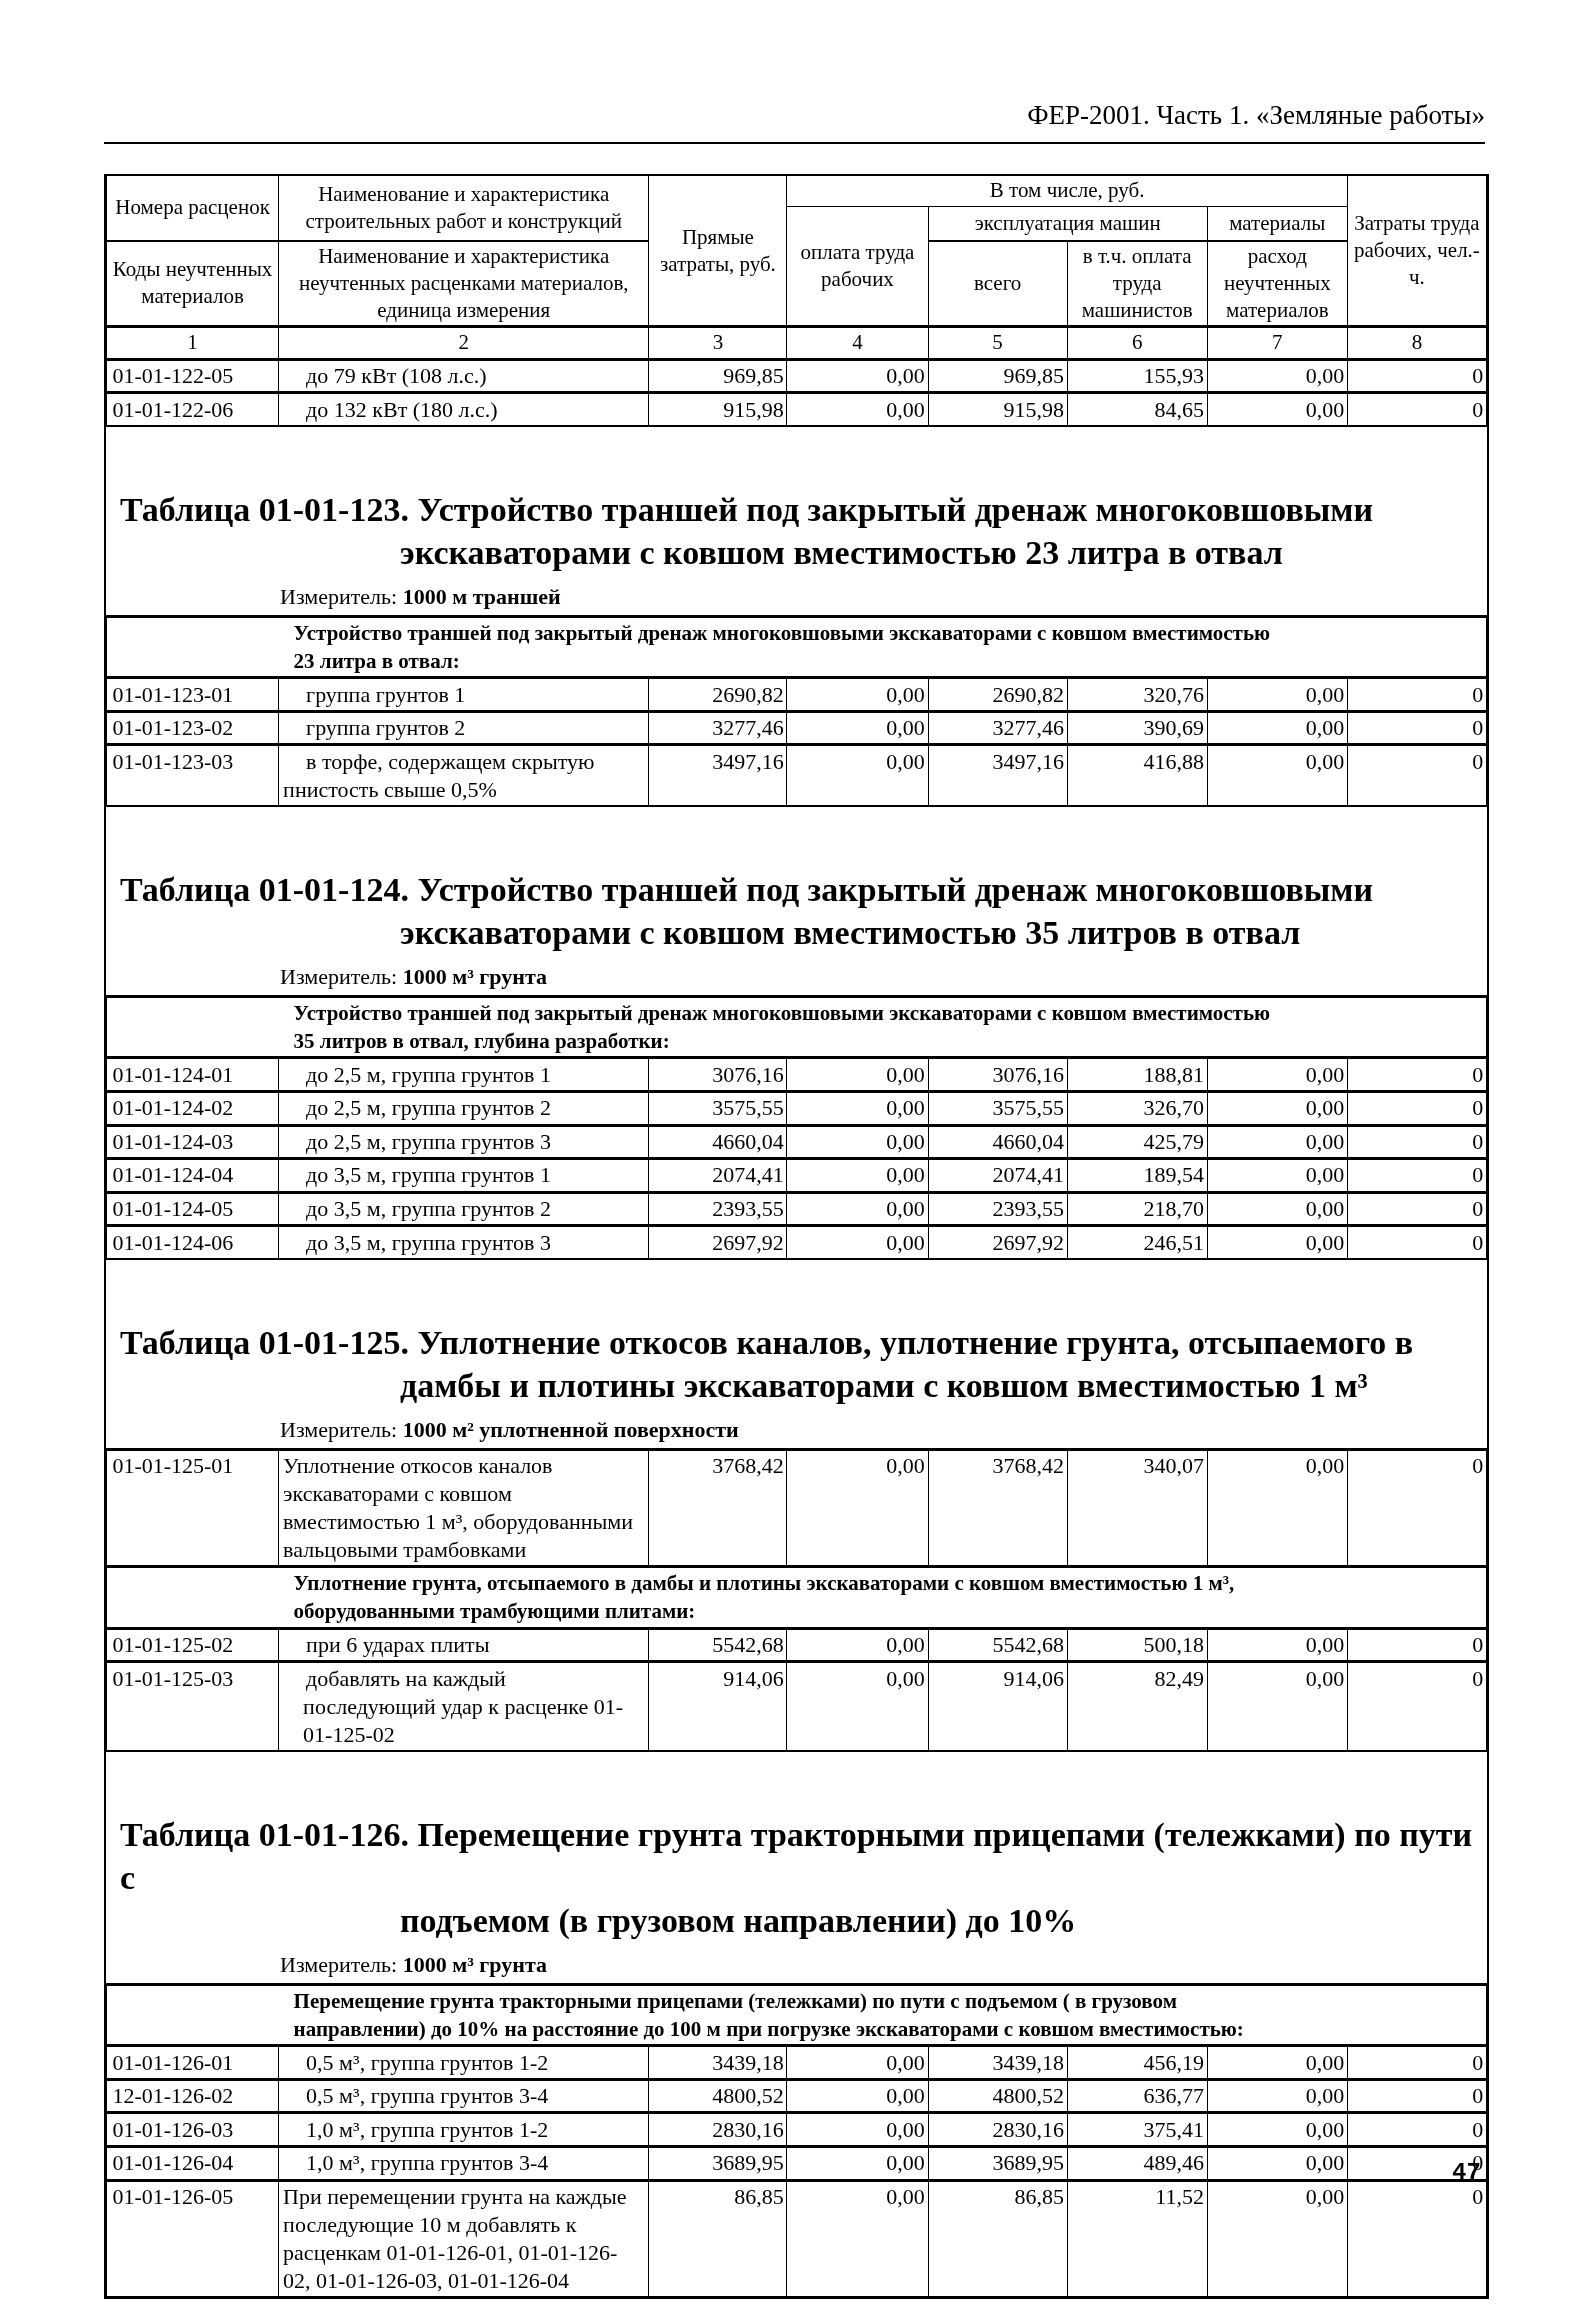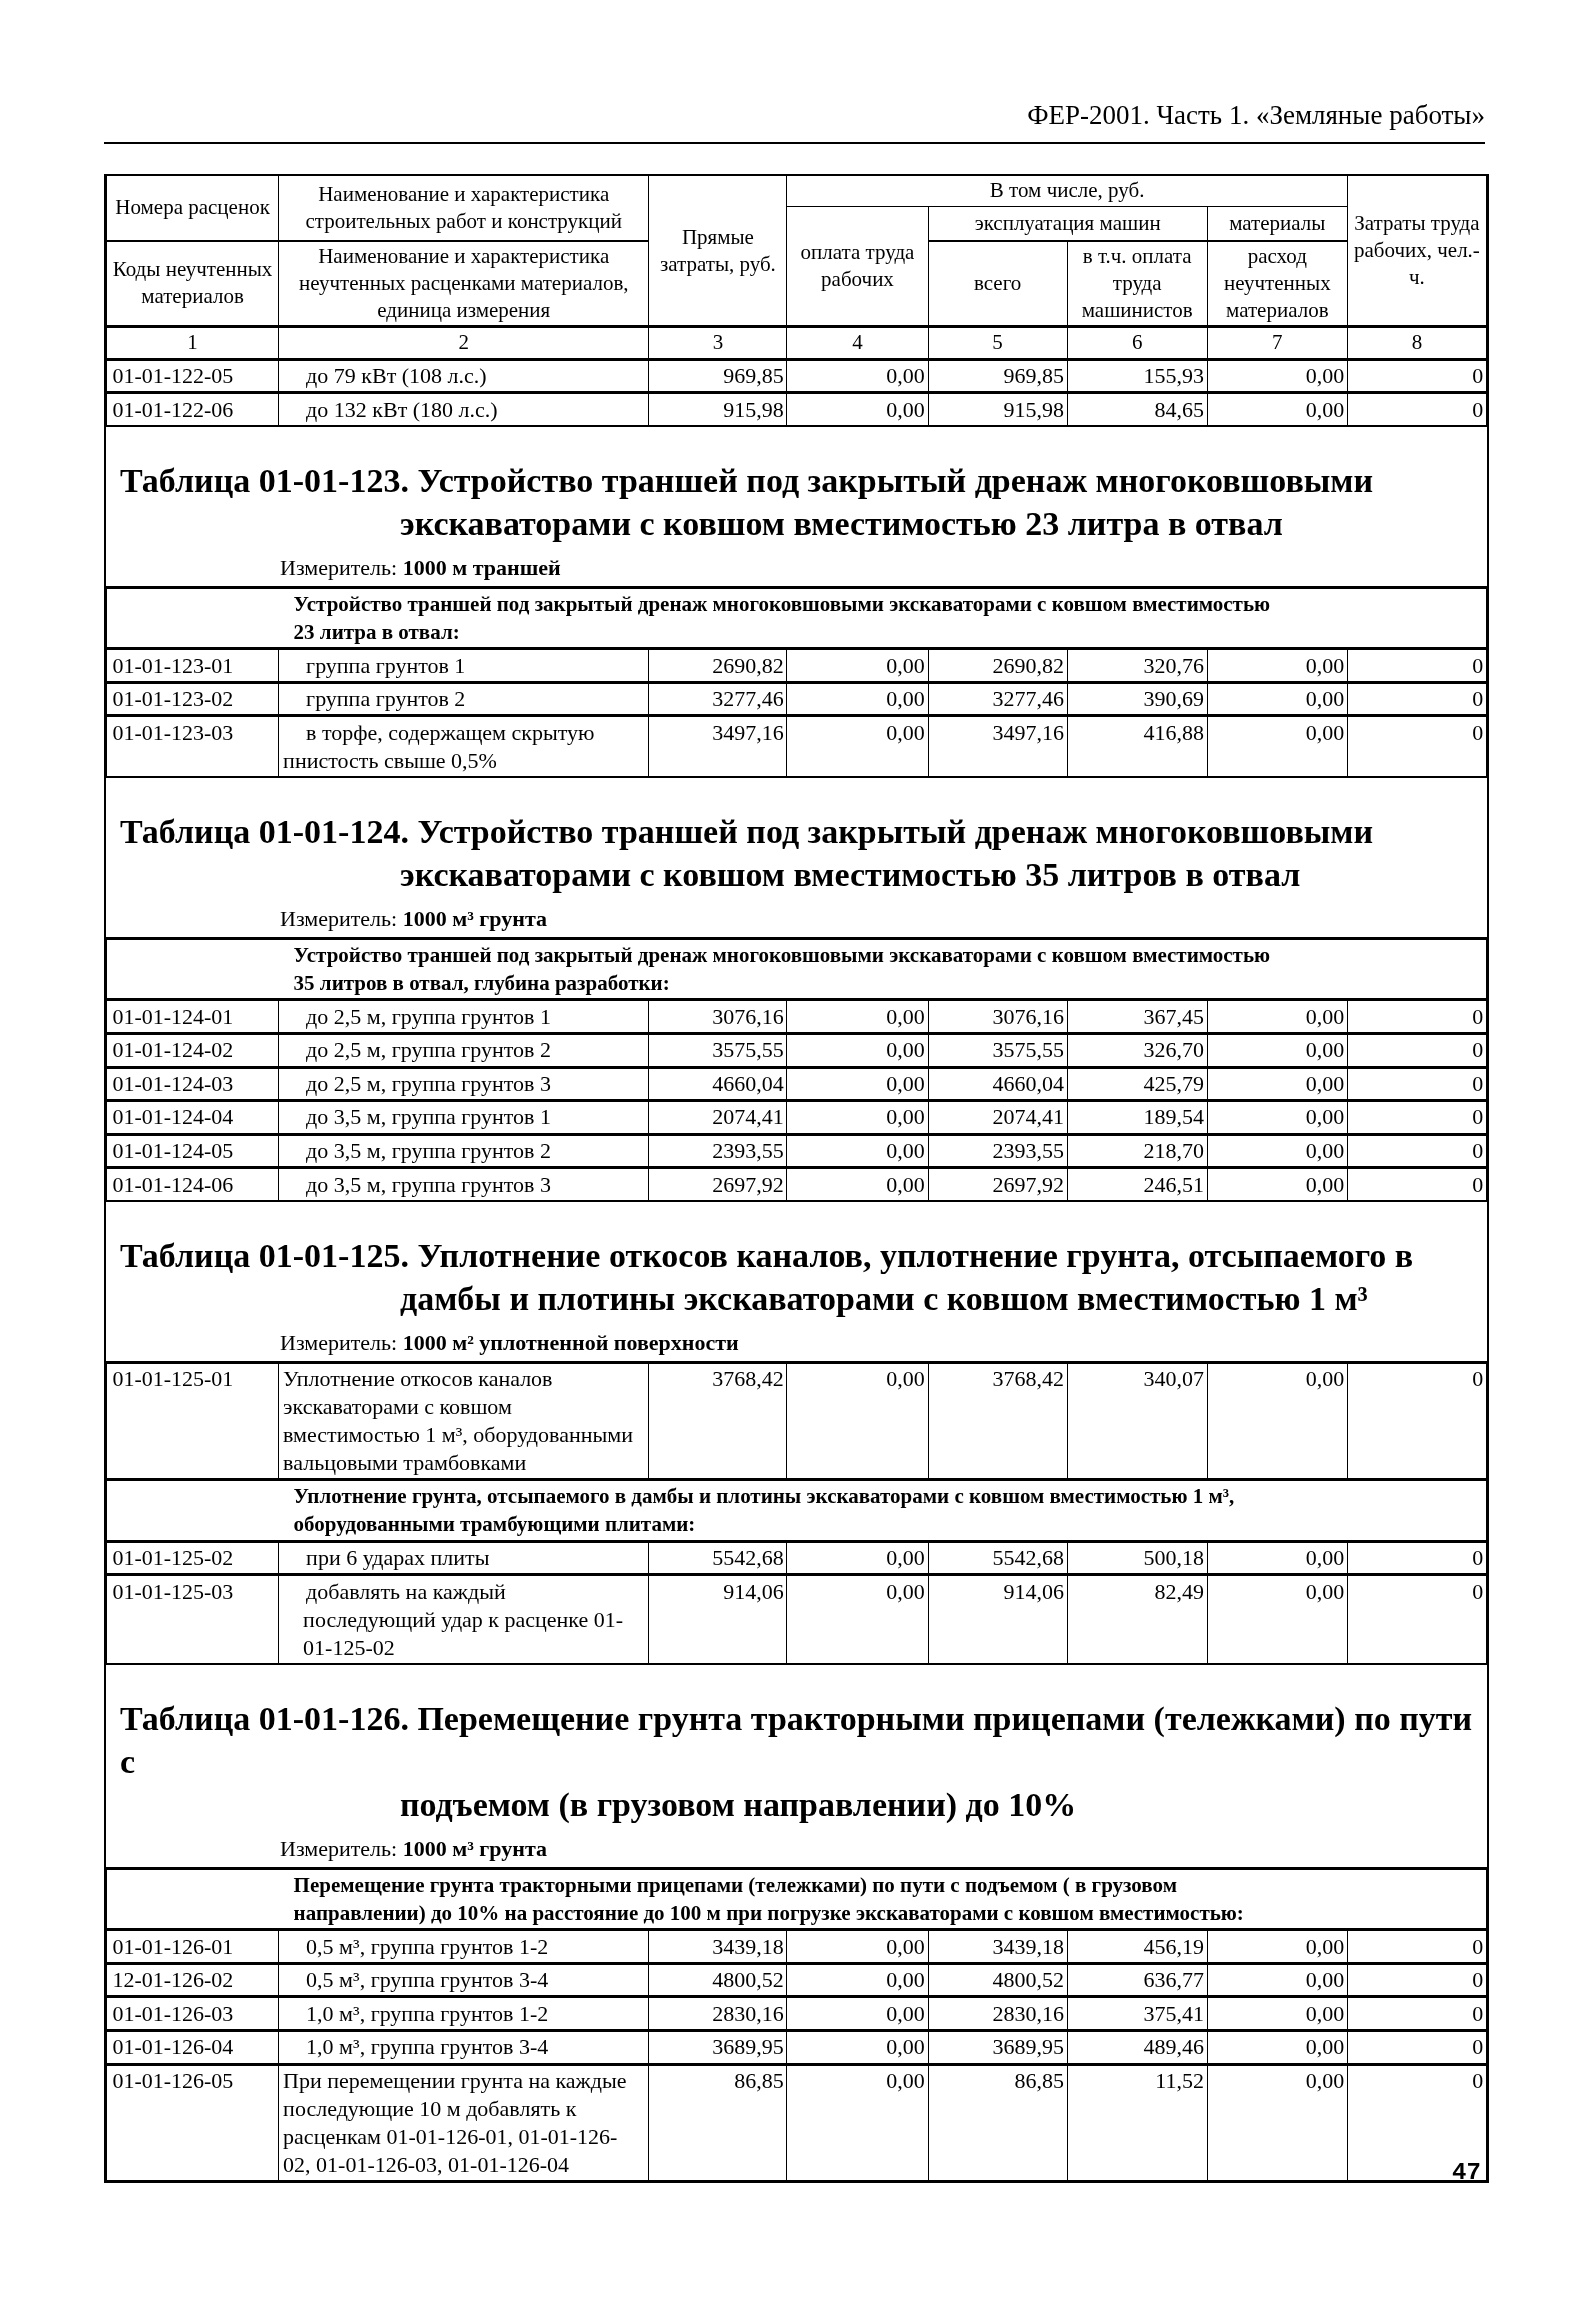--- a/index.html
+++ b/index.html
@@ -29,21 +29,21 @@
     tr.thick-top > td, tr.thick-top > th { border-top: 3.4px solid #000; }
     .hdr-top th { border-top: 2.7px solid #000; }
     .num { text-align: right; padding-right: 2.7px; }
     .code { text-align: left; padding-left: 5.4px; white-space: nowrap; }
     .desc-indent { padding-left: 27px; }
     .colnum td { text-align: center; vertical-align: middle; font-size: 21px; line-height: 27px; }
     .section {
       border-left: none; border-right: none; border-top: 2.7px solid #000;
       padding: 0;
     }
-    .section-block { padding: 32px 0 0 13.5px; }
+    .section-block { padding: 32px 0 0 13.5px; margin-top: 29px; }
     .section-title {
       font-weight: bold; font-size: 34px; line-height: 43px; margin: 0;
     }
     .section-title .line2 { display: block; padding-left: 280px; }
     .measure {
       font-size: 22px; line-height: 30px; margin: 8px 0 2.7px 160px;
     }
     .measure b { font-weight: bold; }
     .group-cell {
       font-weight: bold; font-size: 21px; line-height: 28px;
@@ -187,21 +187,21 @@
             <span style="display:block">Устройство траншей под закрытый дренаж многоковшовыми экскаваторами с ковшом вместимостью</span>
             <span style="display:block">35 литров в отвал, глубина разработки:</span>
           </td>
         </tr>
         <tr class="thick-top">
           <td class="code">01-01-124-01</td>
           <td class="desc-indent"><span>до 2,5 м, группа грунтов 1</span></td>
           <td class="num">3076,16</td>
           <td class="num">0,00</td>
           <td class="num">3076,16</td>
-          <td class="num">367,45</td>
+          <td class="num">188,81</td>
           <td class="num">0,00</td>
           <td class="num">0</td>
         </tr>
         <tr class="thick-top">
           <td class="code">01-01-124-02</td>
           <td class="desc-indent"><span>до 2,5 м, группа грунтов 2</span></td>
           <td class="num">3575,55</td>
           <td class="num">0,00</td>
           <td class="num">3575,55</td>
           <td class="num">326,70</td>

